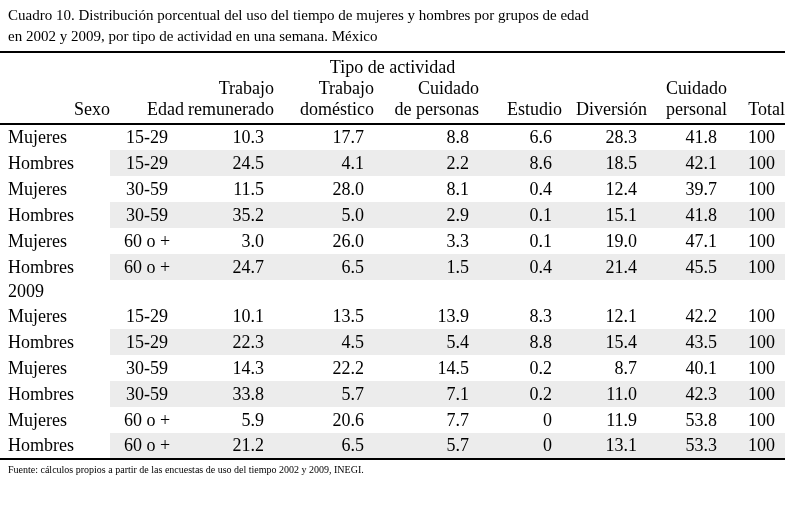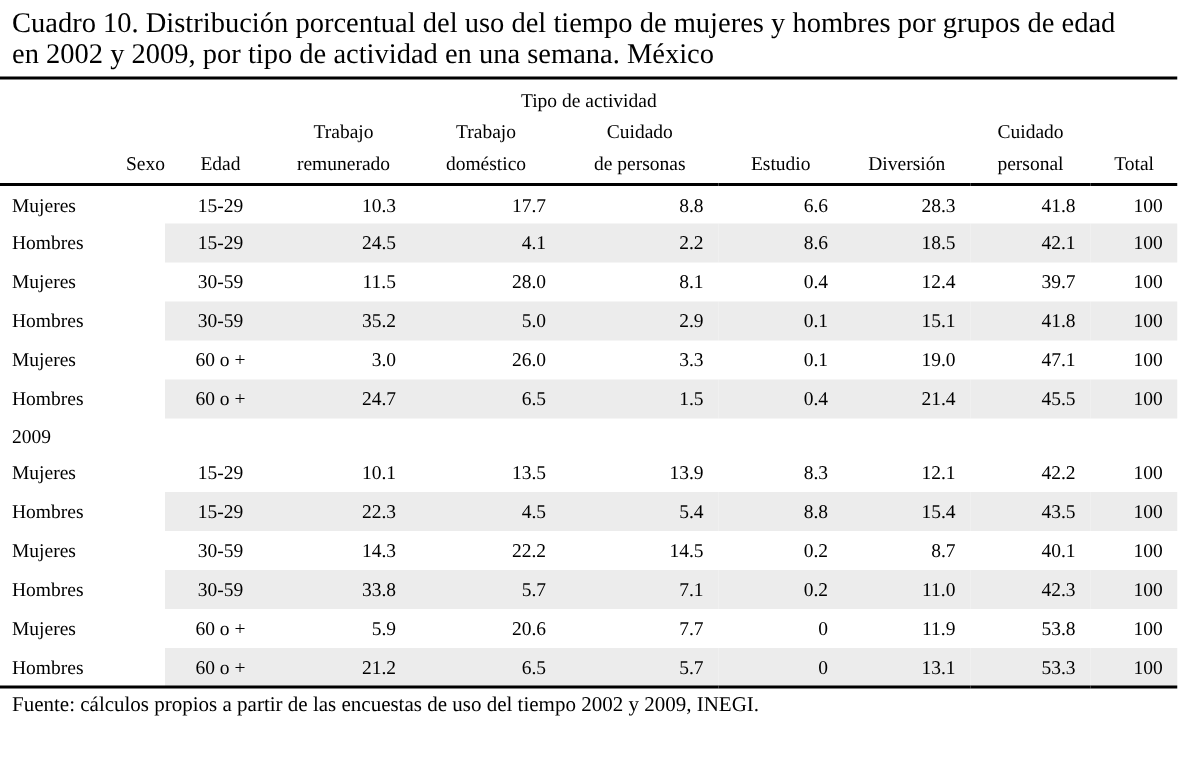--- a/index.html
+++ b/index.html
@@ -6,68 +6,68 @@
   html, body {
     width: 785px; height: 509px;
     background: #ffffff;
     overflow: hidden;
     font-family: "Liberation Serif", "DejaVu Serif", serif;
     color: #000000;
   }
   .page { width: 785px; height: 509px; }
 
   .title {
-    font-size: 19px;
+    font-size: 15px;
     line-height: 21px;
     padding: 5px 8px 4px 8px;
     white-space: pre-line;
     border-bottom: 2px solid #000000;
   }
 
   table.cuadro {
     width: 785px;
     border-collapse: collapse;
     table-layout: fixed;
-    font-size: 13px;
+    font-size: 18px;
   }
   thead { border-bottom: 2px solid #000000; }
   tbody { border-bottom: 2px solid #000000; }
 
   th { font-weight: normal; }
 
   tr.span-row th {
     height: 24px;
     text-align: center;
     vertical-align: middle;
     padding-top: 4px;
   }
   tr.col-head th {
     vertical-align: bottom;
-    text-align: center;
+    text-align: right;
     white-space: pre-line;
     line-height: 21px;
     padding-bottom: 3px;
     height: 46px;
   }
   tr.col-head th.c-sexo { text-align: right; padding-left: 8px; }
 
   td { vertical-align: middle; }
   tr.year-row td {
     height: 23px;
     text-align: left;
     padding-left: 8px;
   }
   tr.data-row td { height: 26px; }
   td.c-sexo { text-align: left; padding-left: 8px; }
   td.c-edad { text-align: center; margin-top: 22px; }
   td.num { text-align: right; padding-right: 10px; }
   td.shade { background: #ececec; }
 
   .source {
-    font-size: 14px;
+    font-size: 10px;
     padding: 4px 8px 0 8px;
   }
 </style>
 </head>
 <body>
 
 <div class="page">
 
   <div class="title">Cuadro 10. Distribución porcentual del uso del tiempo de mujeres y hombres por grupos de edad
 en 2002 y 2009, por tipo de actividad en una semana. México</div>

